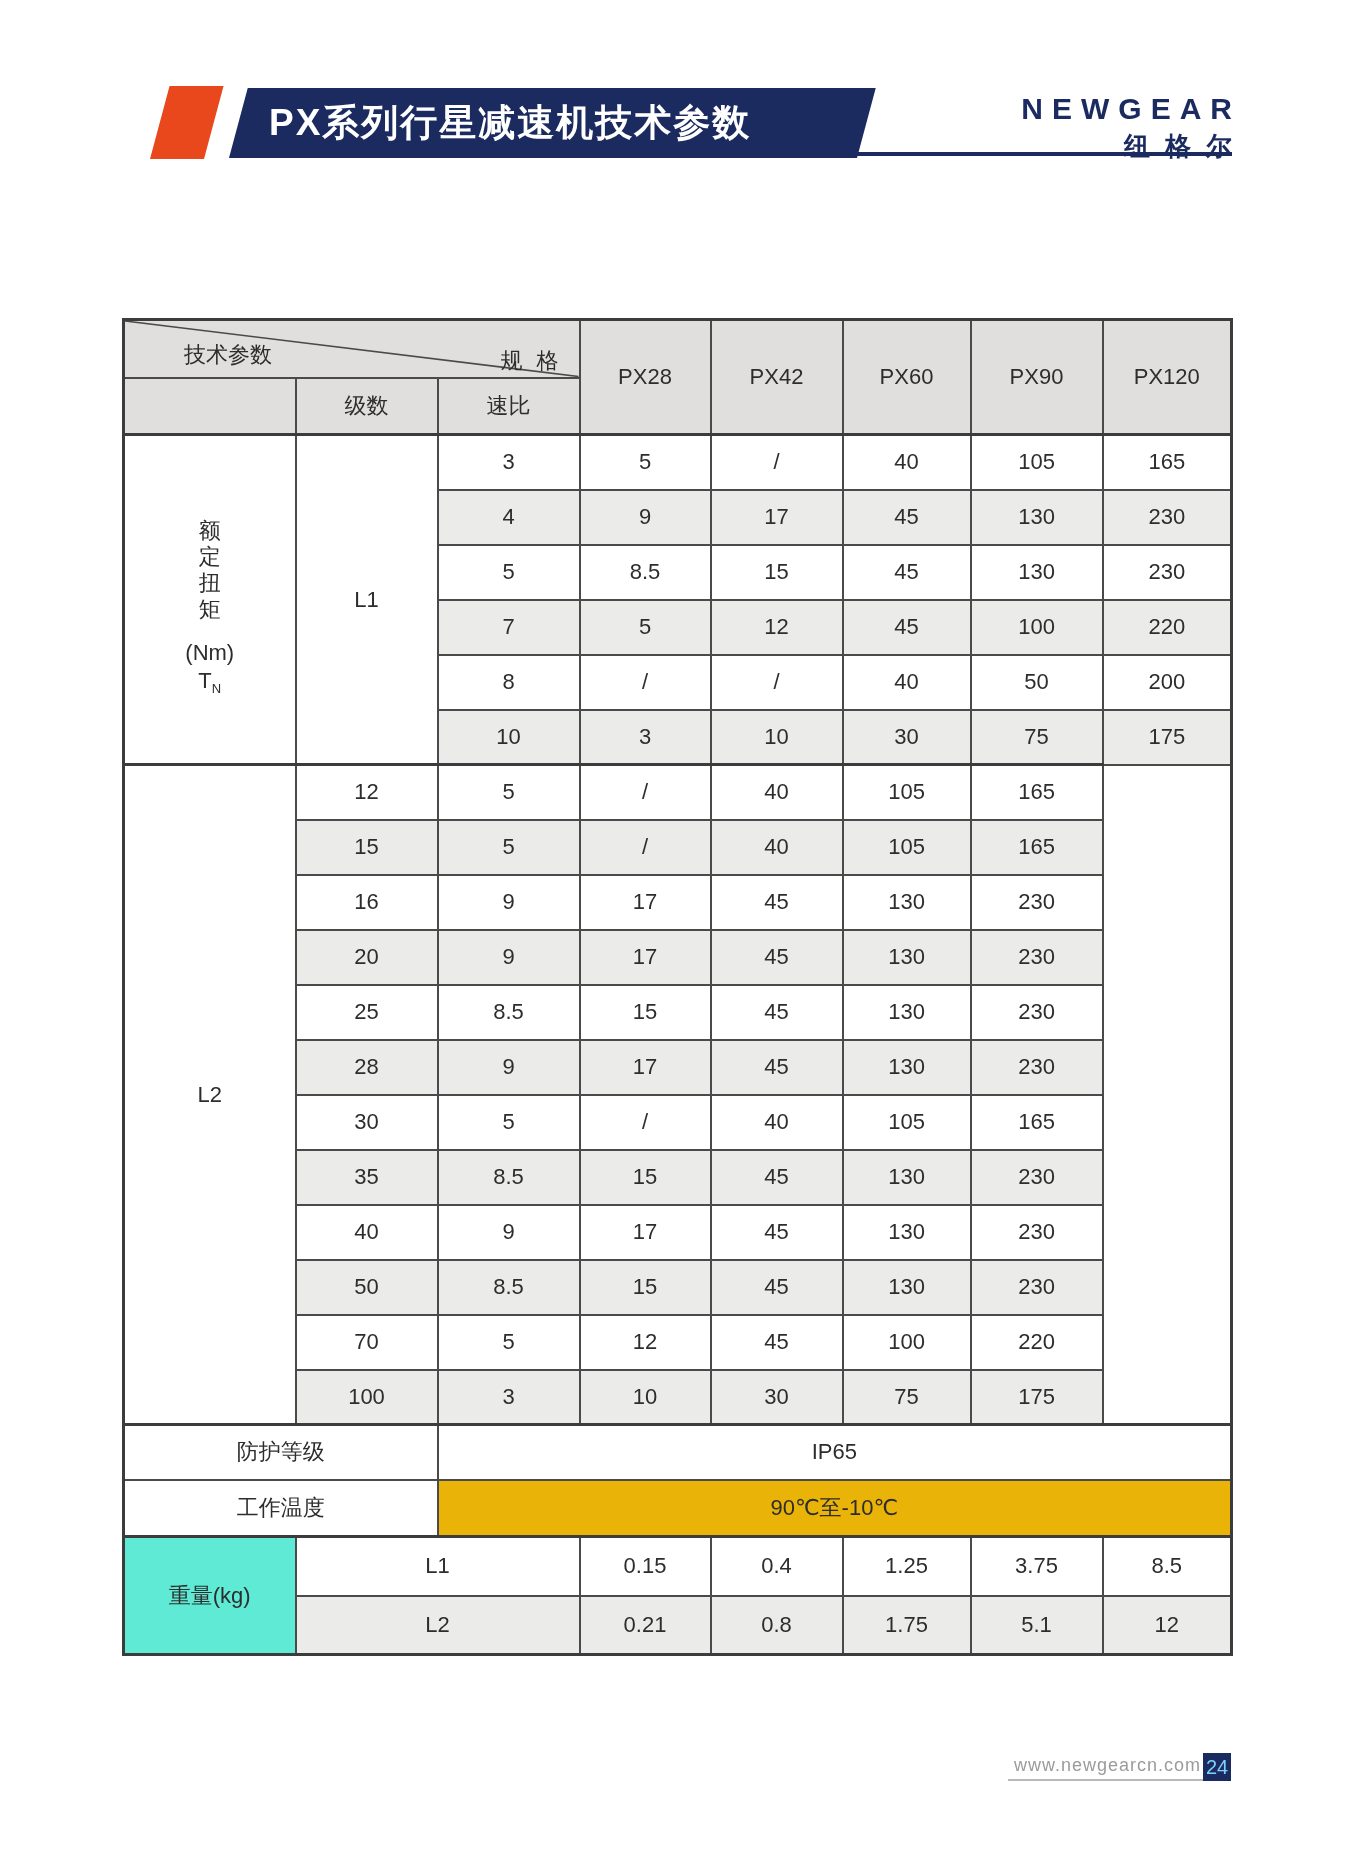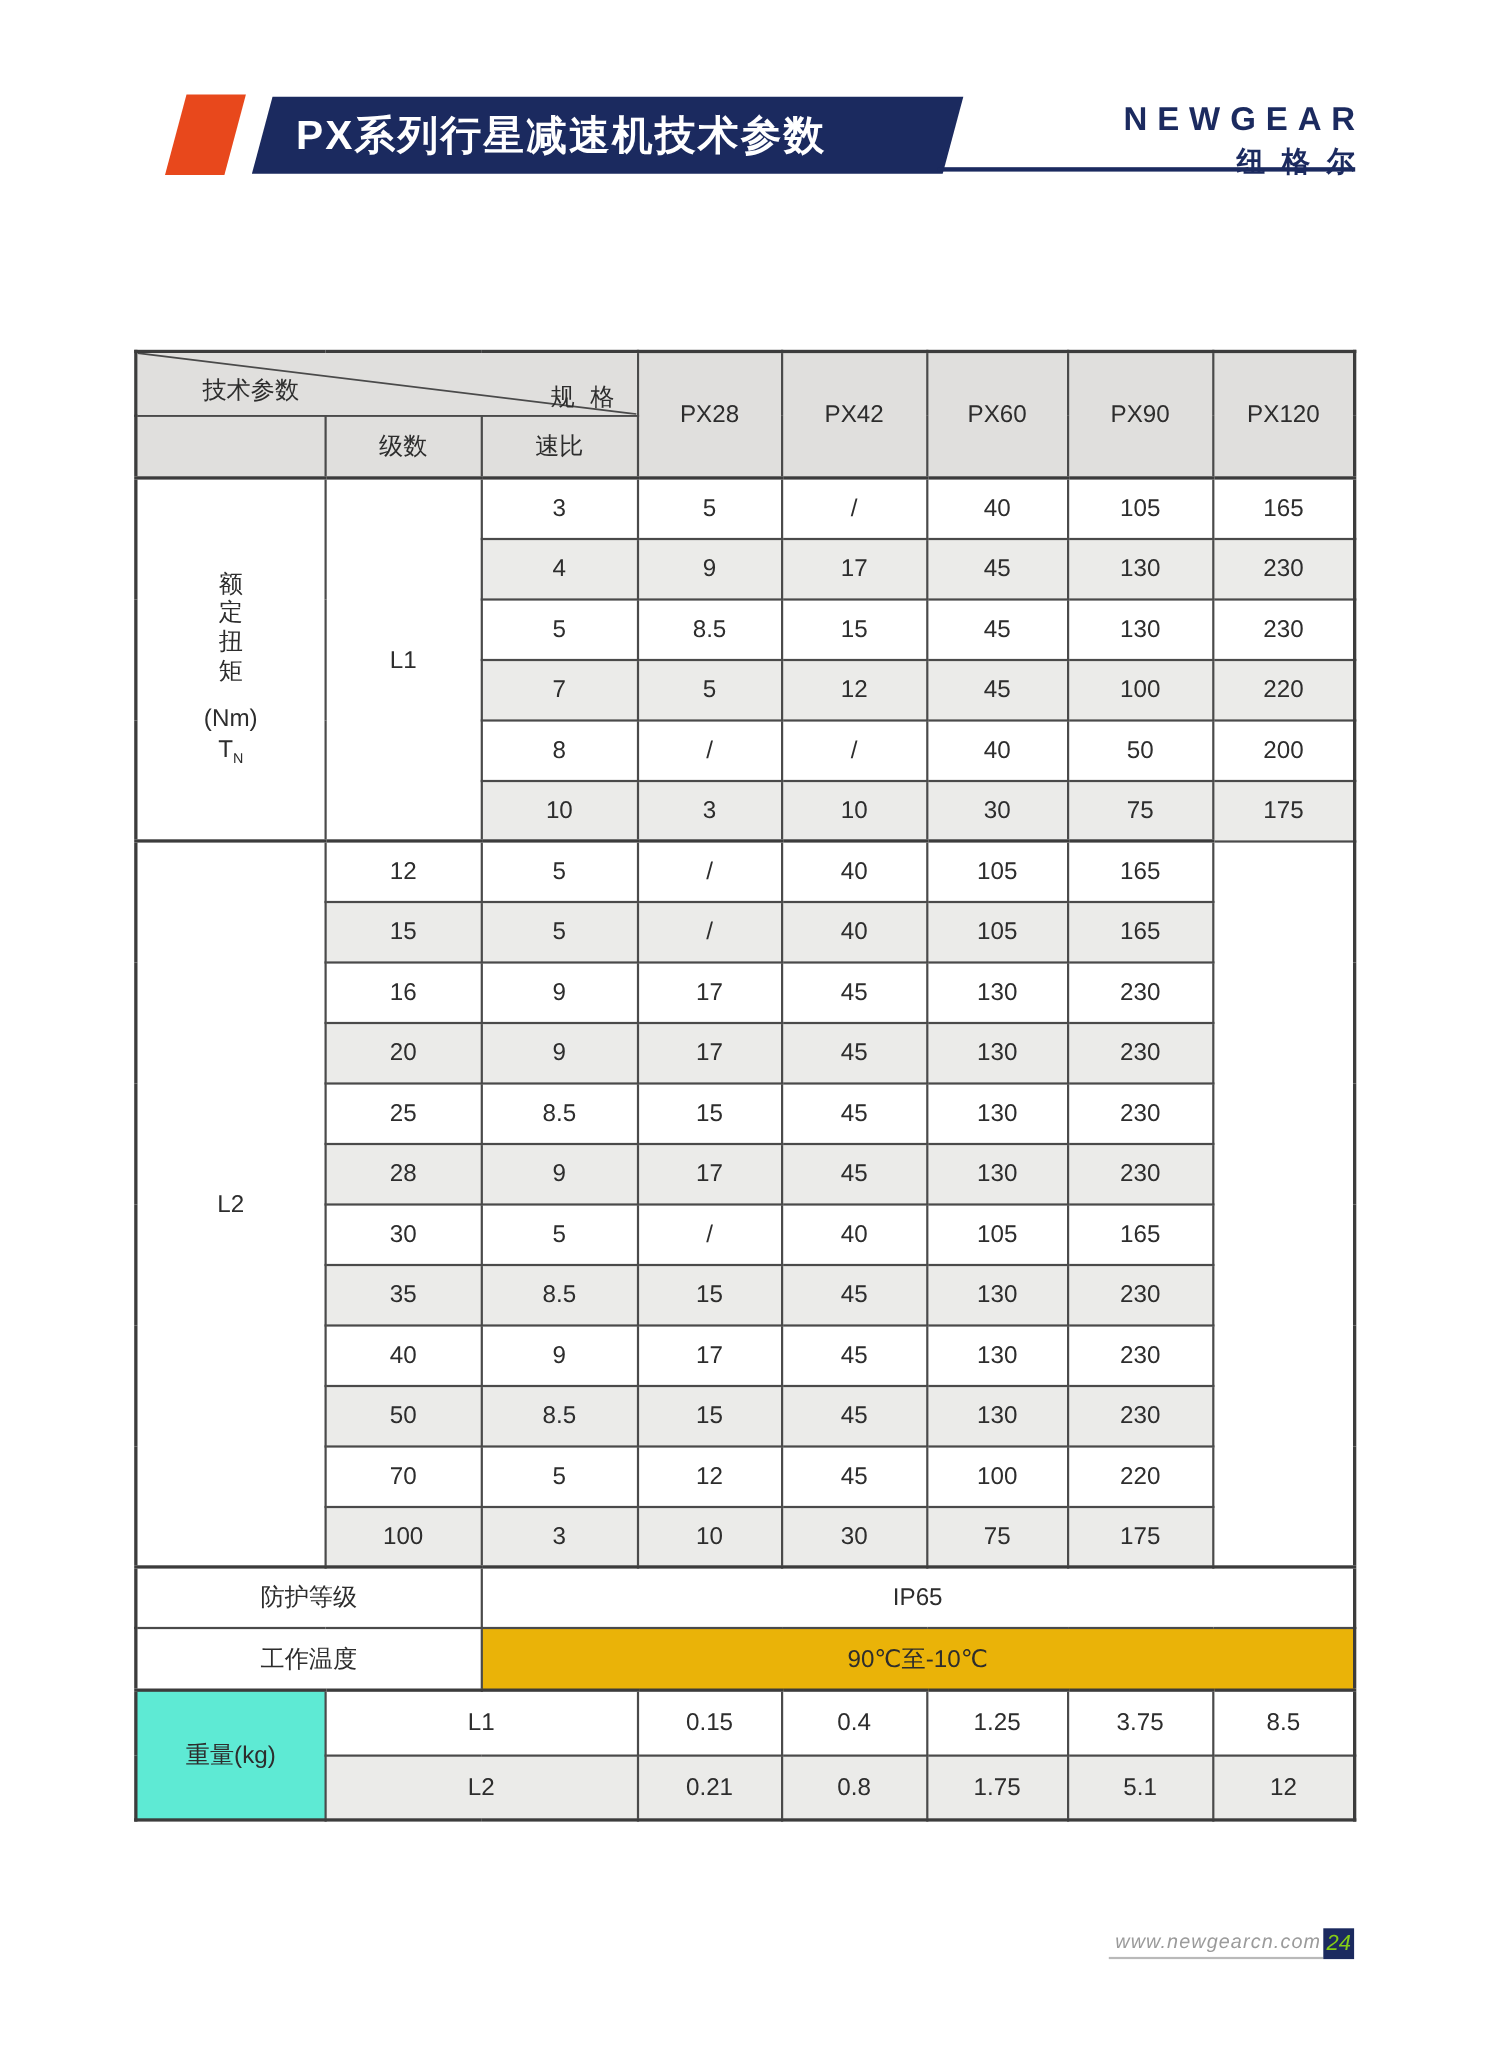--- a/index.html
+++ b/index.html
@@ -42,23 +42,23 @@
   td.diag svg { position:absolute; left:0; top:0; width:100%; height:100%; }
   .diag-bl { position:absolute; left:12px; bottom:7px; font-size:22px;margin-left:47px; }
   .diag-tr { position:absolute; right:16px; top:25px; font-size:22px; letter-spacing:4px; }
 
   td.torque { line-height:1.25; }
   .vtext { width:24px; margin:16px auto; word-break:break-all; font-size:22px; line-height:1.2; }
   .unit-line { margin-top:4px; font-size:22px; }
   .sym-line { font-size:22px; } .sym-line sub { font-size:13px; }
 
   
-  .footer { position:absolute; right:131px; top:1753px; display:flex; align-items:flex-end;font-style:italic; }
+  .footer { position:absolute; right:131px; top:1753px; display:flex; align-items:flex-end; }
   .footer-url { font-size:18px; color:#9b9b9b; letter-spacing:1px; border-bottom:2px solid #b9b9b9; padding:0 2px 3px 6px; }
-  .footer-page { background:#1b2a5f; color:#84cc16; font-size:20px; min-width:28px; height:28px;
+  .footer-page { background:#1b2a5f; color:#7dd3fc; font-size:20px; min-width:28px; height:28px;
     line-height:28px; text-align:center; }
 </style>
 </head>
 <body>
 
 <div class="page">
 
   <div class="accent-orange"></div>
   <div class="banner">
     <h1>PX系列行星减速机技术参数</h1>

